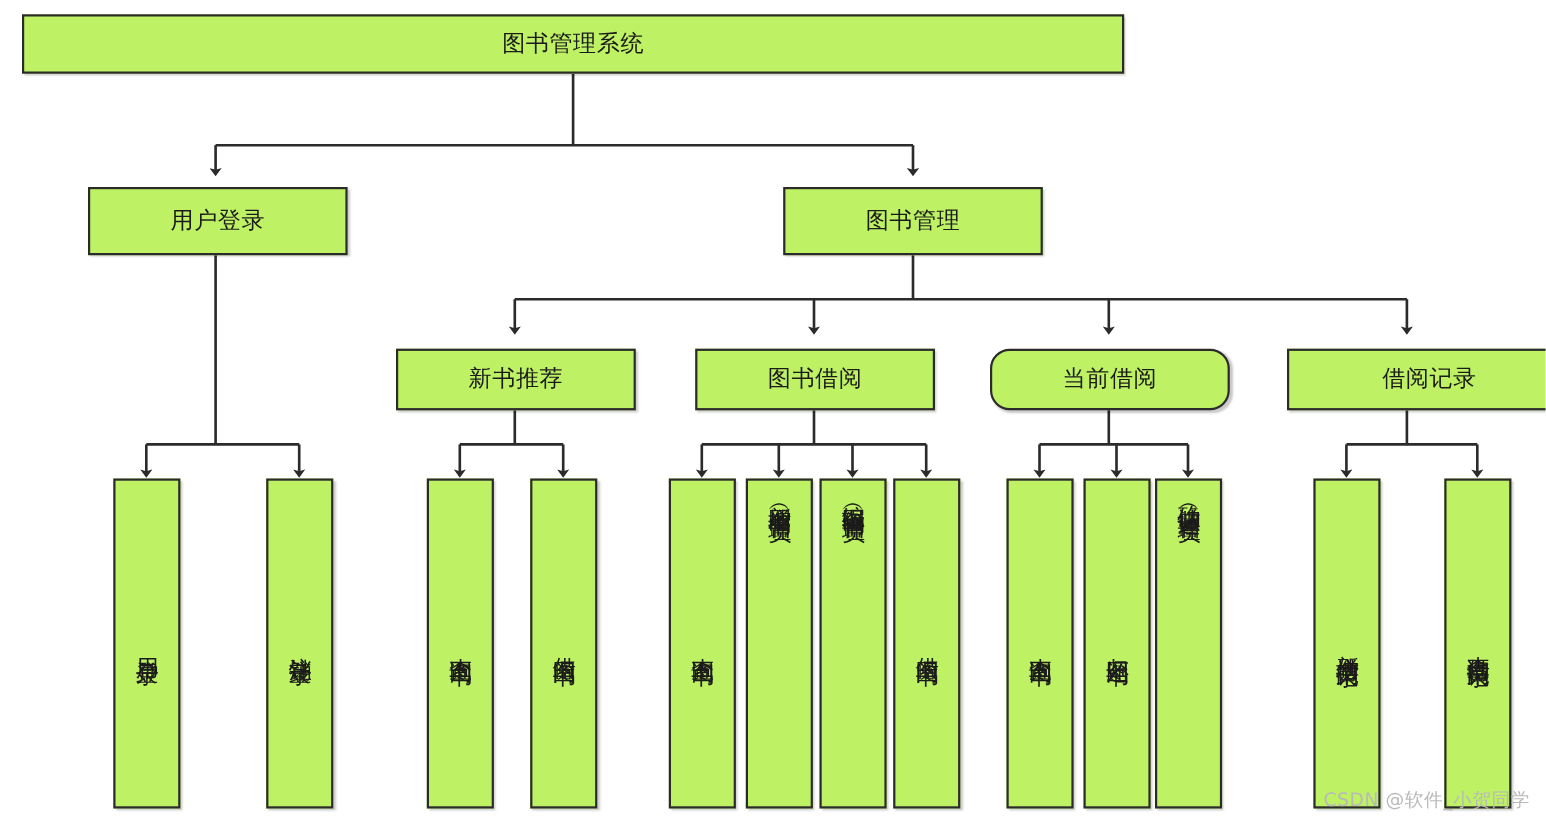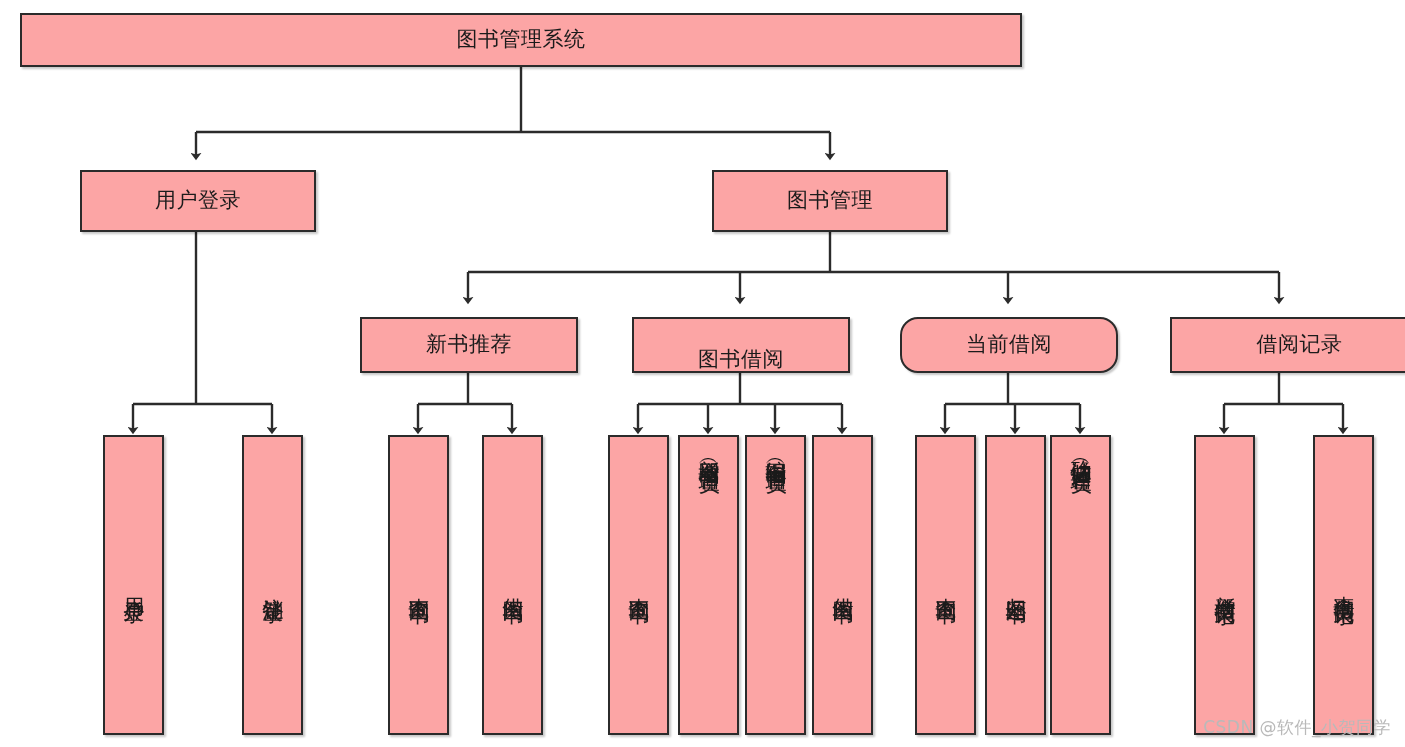--- a/index.html
+++ b/index.html
@@ -23,21 +23,21 @@
     position: absolute;
     left: 0;
     top: 0;
     width: 1405px;
     height: 747px;
     display: block;
   }
   .node-box {
     position: absolute;
     box-sizing: border-box;
-    background: #fca5a5;
+    background: #bef264;
     border: 2px solid #2b2b2b;
     box-shadow: 2px 2px 2px rgba(0,0,0,0.22);
     display: flex;
     align-items: center;
     justify-content: center;
     overflow: hidden;
   }
   .node-label-h {
     font-size: 21px;
     color: #1b1b1b;
@@ -150,21 +150,21 @@
   <div class="node-box" style="left:80px; top:170px; width:236px; height:62px;">
     <span class="node-label-h">用户登录</span>
   </div>
   <div class="node-box" style="left:712px; top:170px; width:236px; height:62px;justify-content:center;">
     <span class="node-label-h">图书管理</span>
   </div>
 
   <div class="node-box" style="left:360px; top:317px; width:218px; height:56px;">
     <span class="node-label-h">新书推荐</span>
   </div>
-  <div class="node-box" style="left:632px; top:317px; width:218px; height:56px;align-items:flex-end;">
+  <div class="node-box" style="left:632px; top:317px; width:218px; height:56px;">
     <span class="node-label-h">图书借阅</span>
   </div>
   <div class="node-box" style="left:900px; top:317px; width:218px; height:56px;border-radius:18px;">
     <span class="node-label-h">当前借阅</span>
   </div>
   <div class="node-box" style="left:1170px; top:317px; width:259px; height:56px;">
     <span class="node-label-h">借阅记录</span>
   </div>
 
   <div class="node-box leaf center-v" style="left:103px; top:435px; width:61px; height:300px;">

